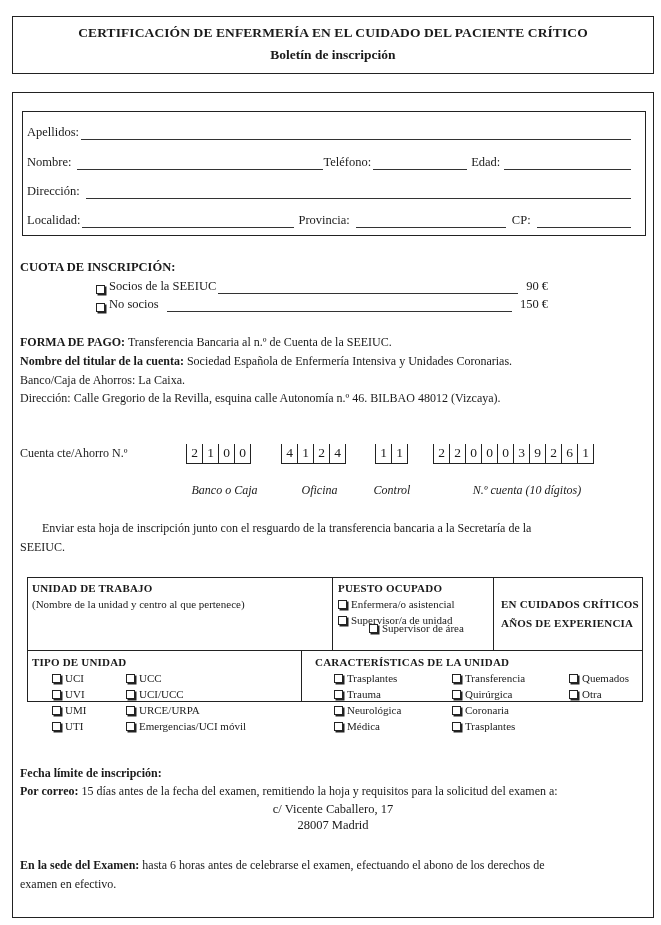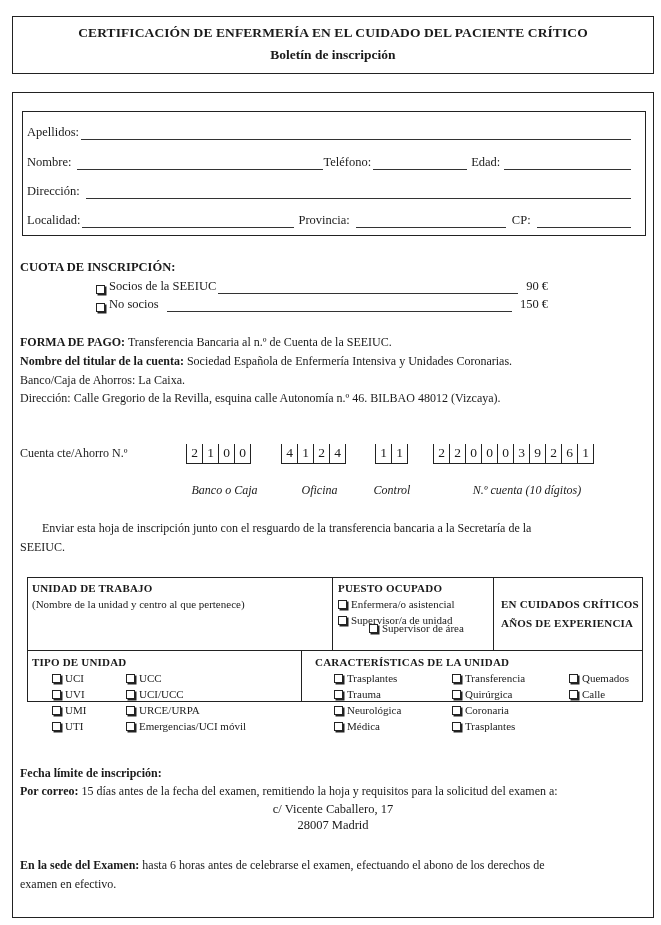--- a/index.html
+++ b/index.html
@@ -179,21 +179,21 @@
   <div class="cell-title" style="left:287px; top:78px;">CARACTERÍSTICAS DE LA UNIDAD</div>
   <div class="small" style="left:306px; top:94px;"><span class="chk"></span><span>Trasplantes</span></div>
   <div class="small" style="left:306px; top:110px;"><span class="chk"></span><span>Trauma</span></div>
   <div class="small" style="left:306px; top:126px;"><span class="chk"></span><span>Neurológica</span></div>
   <div class="small" style="left:306px; top:142px;"><span class="chk"></span><span>Médica</span></div>
   <div class="small" style="left:424px; top:94px;"><span class="chk"></span><span>Transferencia</span></div>
   <div class="small" style="left:424px; top:110px;"><span class="chk"></span><span>Quirúrgica</span></div>
   <div class="small" style="left:424px; top:126px;font-family:Liberation Serif, serif;"><span class="chk"></span><span>Coronaria</span></div>
   <div class="small" style="left:424px; top:142px;"><span class="chk"></span><span>Trasplantes</span></div>
   <div class="small" style="left:541px; top:94px;"><span class="chk"></span><span>Quemados</span></div>
-  <div class="small" style="left:541px; top:110px;"><span class="chk"></span><span>Calle</span></div>
+  <div class="small" style="left:541px; top:110px;"><span class="chk"></span><span>Otra</span></div>
 </div>
 
 <div class="para sec-title" style="top:766px;">Fecha límite de inscripción:</div>
 <div class="para" style="top:784px;">
   <b>Por correo:</b><span> 15 días antes de la fecha del examen, remitiendo la hoja y requisitos para la solicitud del examen a:</span>
 </div>
 <div class="abs" style="left:12px; width:642px; top:801px; text-align:center; line-height:16px;">
   <div>c/ Vicente Caballero, 17</div>
   <div>28007 Madrid</div>
 </div>

